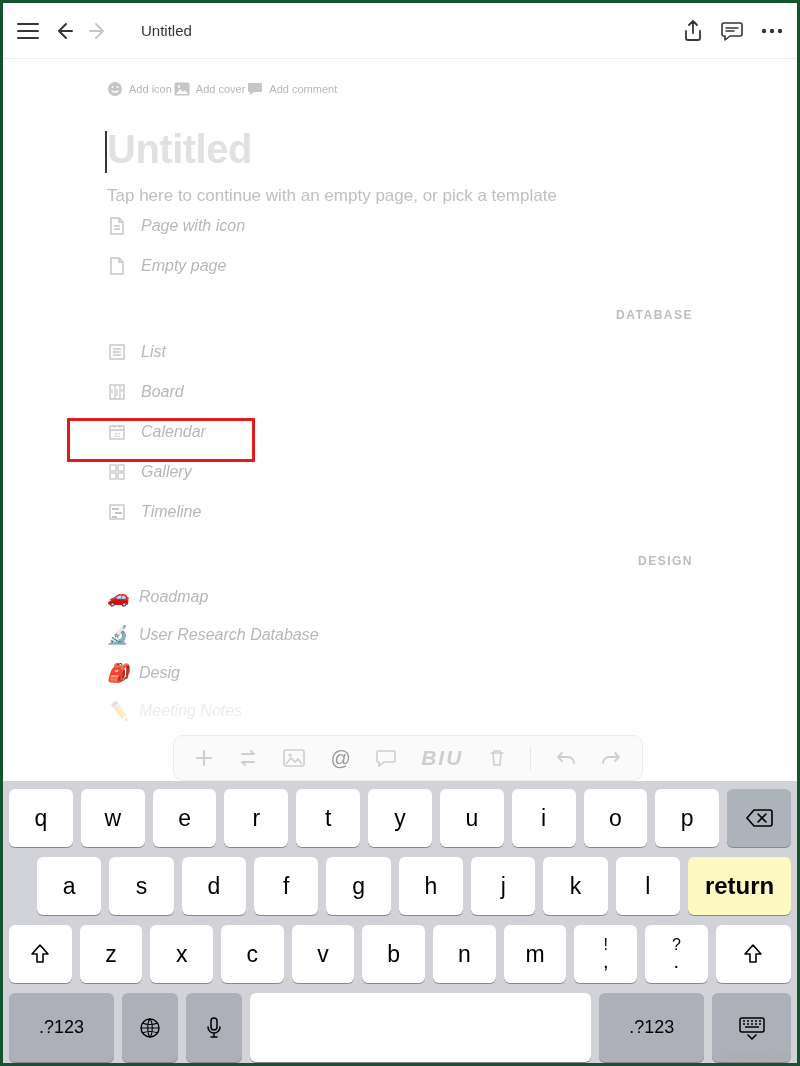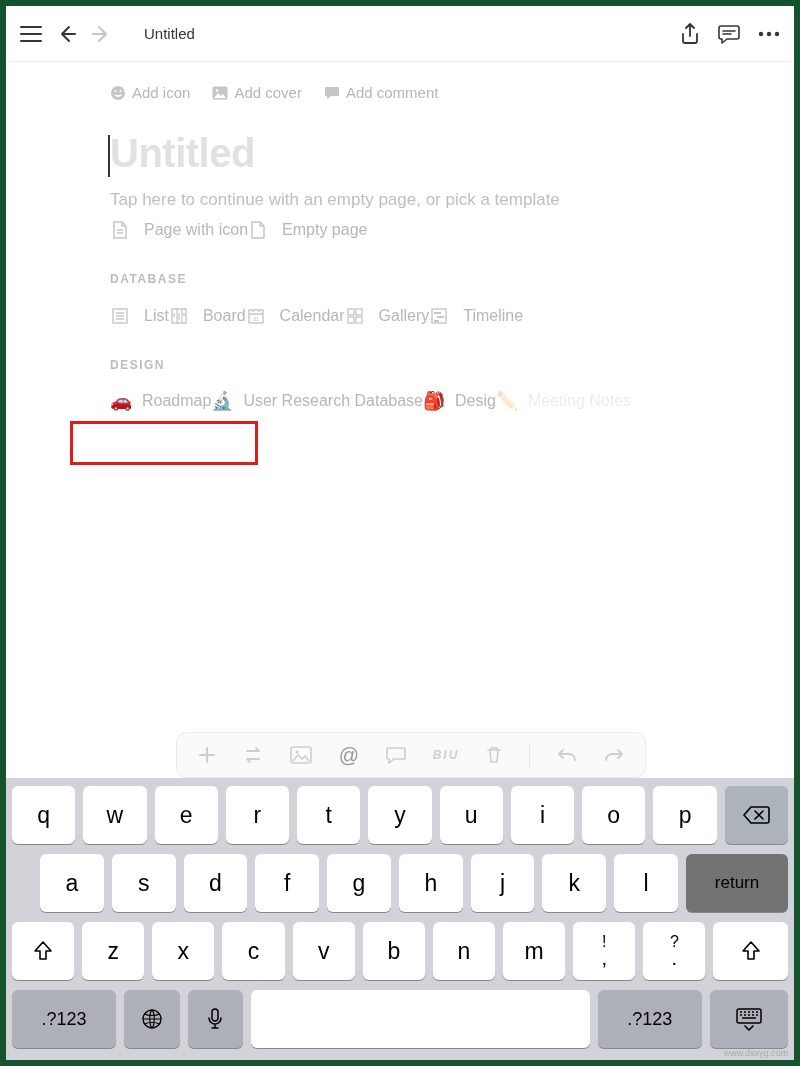--- a/index.html
+++ b/index.html
@@ -1,62 +1,62 @@
 <!DOCTYPE html>
 <html><head>
 <meta charset="utf-8">
 <style>
   * { box-sizing: border-box; margin: 0; padding: 0; }
   html, body { width: 800px; height: 1066px; font-family: -apple-system, BlinkMacSystemFont, "Segoe UI", Helvetica, Arial, sans-serif; background: #fff; color: #37352f; overflow: hidden; }
-  .screen { width: 800px; height: 1066px; border: 6px solid #14532d; position: relative; background: #fff; }
+  .screen { width: 800px; height: 1066px; border: 3px solid #14532d; position: relative; background: #fff; }
   
   .header { height: 56px; display: flex; align-items: center; padding: 0 14px; border-bottom: 1px solid #ededed; }
   .hdr-left { display: flex; align-items: center; gap: 16px; }
   .hdr-title { font-size: 15px; color: #37352f; margin-left: 18px; }
   .hdr-right { margin-left: auto; display: flex; align-items: center; gap: 18px; }
   .icon { display: inline-flex; align-items: center; justify-content: center; color: #37352f; }
   .icon svg { display: block; }
   .faded svg { color: #b9b9b7; }
   
   .content { padding: 22px 0 0 0; }
   .inner { padding: 0 104px; }
-  .page-actions { display: flex; gap: 22px; color: #b8b7b4; font-size: 15px; margin-bottom: 30px; }
+  .page-actions { display: flex; gap: 2px; color: #b8b7b4; font-size: 11px; margin-bottom: 30px; }
   .pa-item { display: flex; align-items: center; gap: 6px; }
   .title-wrap { position: relative; margin-bottom: 14px; }
   .title { font-size: 40px; font-weight: 700; color: #e1e1e0; letter-spacing: -0.5px; }
   .cursor { position: absolute; left: -2px; top: 4px; width: 2px; height: 42px; background: #37352f; }
   .subtitle { font-size: 17px; color: #c0bfbc; }
-  .opt-list { display: flex; flex-direction: row; }
+  .opt-list { display: flex; flex-direction: column; font-style: italic; }
   .opt { display: flex; align-items: center; gap: 14px; height: 40px; color: #b8b7b4; font-size: 16px; }
   .opt .oi { width: 20px; display: flex; justify-content: center; color: #c6c5c2; }
-  .sec-head { font-size: 12px; letter-spacing: 1.5px; color: #bebdba; margin: 22px 0 10px 0; font-weight: 600; }
+  .sec-head { font-size: 12px; letter-spacing: 1.5px; color: #bebdba; margin: 22px 0 10px 0; font-weight: 600; text-align: right; }
   .design-item { display: flex; align-items: center; gap: 10px; height: 38px; color: #b8b7b4; font-size: 16px; }
   .emoji { font-size: 18px; width: 22px; text-align: center; }
   .highlight { position: absolute; border: 3px solid #e21b1b; left: 64px; top: 415px; width: 188px; height: 44px; pointer-events: none; }
   
   .float-toolbar { position: absolute; bottom: 282px; left: 170px; width: 470px; height: 46px; background: #fafafa; border: 1px solid #ececec; border-radius: 10px; display: flex; align-items: center; justify-content: space-around; padding: 0 8px; color: #c7c6c4; }
   .ft-item { font-size: 18px; display: flex; align-items: center; }
   .ft-div { width: 1px; height: 24px; background: #e6e6e4; }
   
   .keyboard { position: absolute; bottom: 0; left: 0; right: 0; height: 282px; background: #d1d3d9; padding: 8px 6px 6px 6px; display: flex; flex-direction: column; gap: 10px; }
   .krow { display: flex; gap: 8px; align-items: stretch; }
   .key { background: #fff; border-radius: 6px; box-shadow: 0 1px 0 #888; display: flex; align-items: center; justify-content: center; font-size: 23px; color: #000; height: 58px; }
   .key.fn { background: #adb0b8; }
   .row1 .key { flex: 1; }
   .row1 .key.bksp { flex: 1; background: #acb3bb; }
   .row2 { padding-left: 28px; }
   .row2 .key { flex: 1; }
-  .row2 .ret { flex: 1.6; background: #737373; font-size: 17px; }
+  .row2 .ret { flex: 1.6; background: #fef9c3; font-size: 24px; font-weight: bold; }
   .row3 .shift { flex: 1.2; background: #fff; }
   .row3 .key { flex: 1; }
   .row3 .shiftR { flex: 1.2; background: #fff; }
   .row3 .punct { flex-direction: column; line-height: 0.95; }
   .punct .top { font-size: 16px; }
   .punct .bot { font-size: 20px; }
-  .row4 .key { height: 58px; }
+  .row4 .key { height: 69px; }
   .row4 .numL { flex: 1.6; background: #adb0b8; font-size: 18px; }
   .row4 .globe { flex: 0.85; background: #adb0b8; }
   .row4 .mic { flex: 0.85; background: #adb0b8; }
   .row4 .space { flex: 5.2; }
   .row4 .numR { flex: 1.6; background: #adb0b8; font-size: 18px; }
   .row4 .dismiss { flex: 1.2; background: #adb0b8; }
   .watermark { position: absolute; right: 6px; bottom: 2px; font-size: 9px; color: #aaa; }
 </style>
 </head>
 <body>
@@ -261,21 +261,21 @@
           <circle cx="7" cy="6" r="1.5" fill="#cfcecb"></circle>
           <path d="M3 15l5-6 4 4 3-3 4 5" stroke="#cfcecb" stroke-width="1.6" fill="none"></path>
         </svg>
       </span>
     <span class="ft-item" style="color:#999;font-size:20px;font-weight:500">@</span>
     <span class="ft-item">
         <svg width="20" height="18" viewBox="0 0 20 18">
           <path d="M2 2h16a1 1 0 0 1 1 1v9a1 1 0 0 1-1 1H8l-5 4v-4H2a1 1 0 0 1-1-1V3a1 1 0 0 1 1-1z" stroke="#cfcecb" stroke-width="1.6" fill="none"></path>
         </svg>
       </span>
-    <span class="ft-item" style="color:#cfcecb;font-weight:600;letter-spacing:2px;font-size:12px;font-style:italic">BIU</span>
+    <span class="ft-item" style="color:#cfcecb;font-weight:600;letter-spacing:2px;font-size:21px;font-style:italic">BIU</span>
     <span class="ft-item">
         <svg width="16" height="18" viewBox="0 0 16 18">
           <path d="M2 4h12M5 4V2h6v2M4 4l1 12h6l1-12" stroke="#cfcecb" stroke-width="1.6" fill="none" stroke-linecap="round"></path>
         </svg>
       </span>
     <span class="ft-div"></span>
     <span class="ft-item">
         <svg width="20" height="16" viewBox="0 0 20 16">
           <path d="M6 3L2 7l4 4M2 7h10a6 6 0 0 1 6 6" stroke="#cfcecb" stroke-width="1.8" fill="none" stroke-linecap="round" stroke-linejoin="round"></path>
         </svg>

